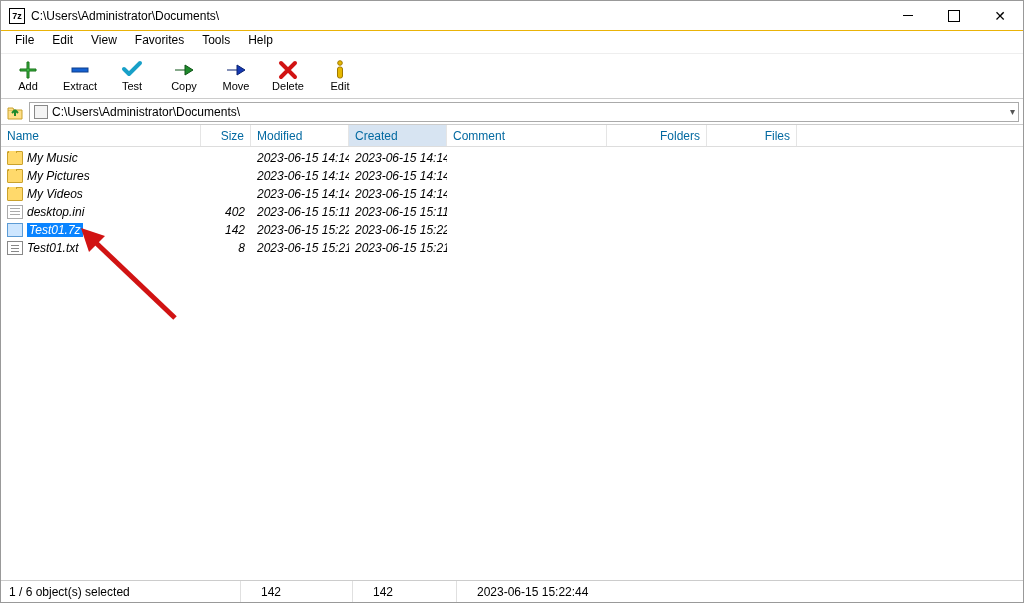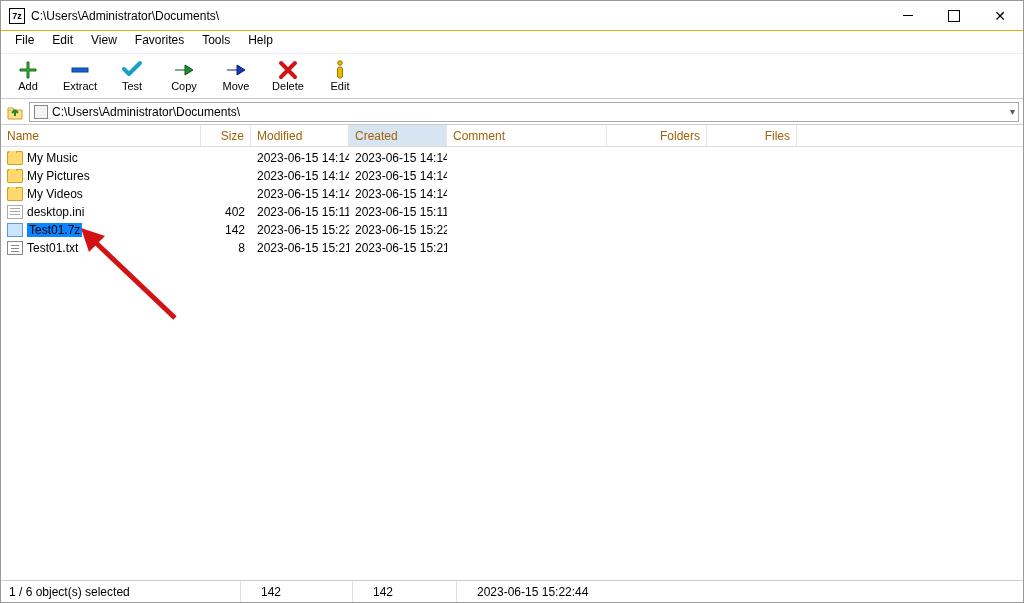--- a/index.html
+++ b/index.html
@@ -22,38 +22,38 @@
   .tool { display:flex; flex-direction:column; align-items:center; width:42px; font-size:11px;justify-content:space-between; }
   .tool .ticon { width:24px; height:20px; display:flex; align-items:center; justify-content:center; }
   
   .addressbar { height: 26px; display:flex; align-items:center; border-bottom:1px solid #ccc; padding:0 4px; gap:4px;}
   .addressbar .up-icon { width:20px; height:20px; display:flex; align-items:center; justify-content:center; }
   .addressbar .path-box { flex:1; height:20px; border:1px solid #aaa; display:flex; align-items:center; padding:0 4px; gap:4px; position:relative;}
   .addressbar .path-box .disk-icon { width:14px; height:14px; border:1px solid #888; background:#f4f4f4;}
   .addressbar .path-box .dd { position:absolute; right:3px; font-size:10px; color:#555;}
   
   .cols { height:22px; display:flex; border-bottom:1px solid #ddd; background:#fff; }
-  .col { border-right:1px solid #e5e5e5; padding:3px 6px; display:flex; align-items:center; font-size:12px; color:#a16207;}
+  .col { border-right:1px solid #e5e5e5; padding:3px 6px; display:flex; align-items:center; font-size:12px; color:#0369a1;}
   .col.sorted { background:#d7e4f2; }
   .col.right { justify-content:flex-end; }
   
-  .list { flex:1; overflow:auto; padding-top:2px; position:relative;}
+  .list { flex:1; overflow:auto; padding-top:2px; position:relative;font-style:italic;}
   .row { height:18px; display:flex; align-items:center; }
   .cell { padding:0 6px; white-space:nowrap; overflow:hidden; }
   .cell.right { text-align:right; }
   .name-cell { display:flex; align-items:center; gap:4px; }
   .fi { width:16px; height:14px; display:inline-block; }
   .fi.folder { background:#ffd96b; border:1px solid #caa22c; border-radius:1px; position:relative;}
   .fi.folder::before{content:"";position:absolute;top:-3px;left:0;width:7px;height:3px;background:#ffd96b;border:1px solid #caa22c;border-bottom:none;}
   .fi.ini { background:#fff; border:1px solid #aaa; position:relative;}
   .fi.ini::before{content:"";position:absolute;left:2px;top:2px;right:2px;border-top:1px solid #aaa;box-shadow:0 3px 0 #aaa,0 6px 0 #aaa;}
   .fi.txt { background:#fff; border:1px solid #888; position:relative;}
   .fi.txt::before{content:"";position:absolute;left:3px;top:3px;right:3px;border-top:1px solid #888;box-shadow:0 3px 0 #888,0 6px 0 #888;}
   .fi.archive { background:#cde6ff; border:1px solid #5b9bd5; }
-  .row.selected .name-label { background:#0a84ff; color:#000000; padding:0 2px;}
+  .row.selected .name-label { background:#0a84ff; color:#ffffff; padding:0 2px;}
   
   .status { height:22px; border-top:1px solid #ccc; display:flex; align-items:center; font-size:12px;gap:12px;}
   .status .seg { padding:0 8px; border-right:1px solid #e0e0e0; height:100%; display:flex; align-items:center;}
   
   .arrow-annot { position:absolute; pointer-events:none; }
   
   .w-name { width:200px; }
   .w-size { width:50px; }
   .w-mod  { width:98px; }
   .w-created { width:98px; }

